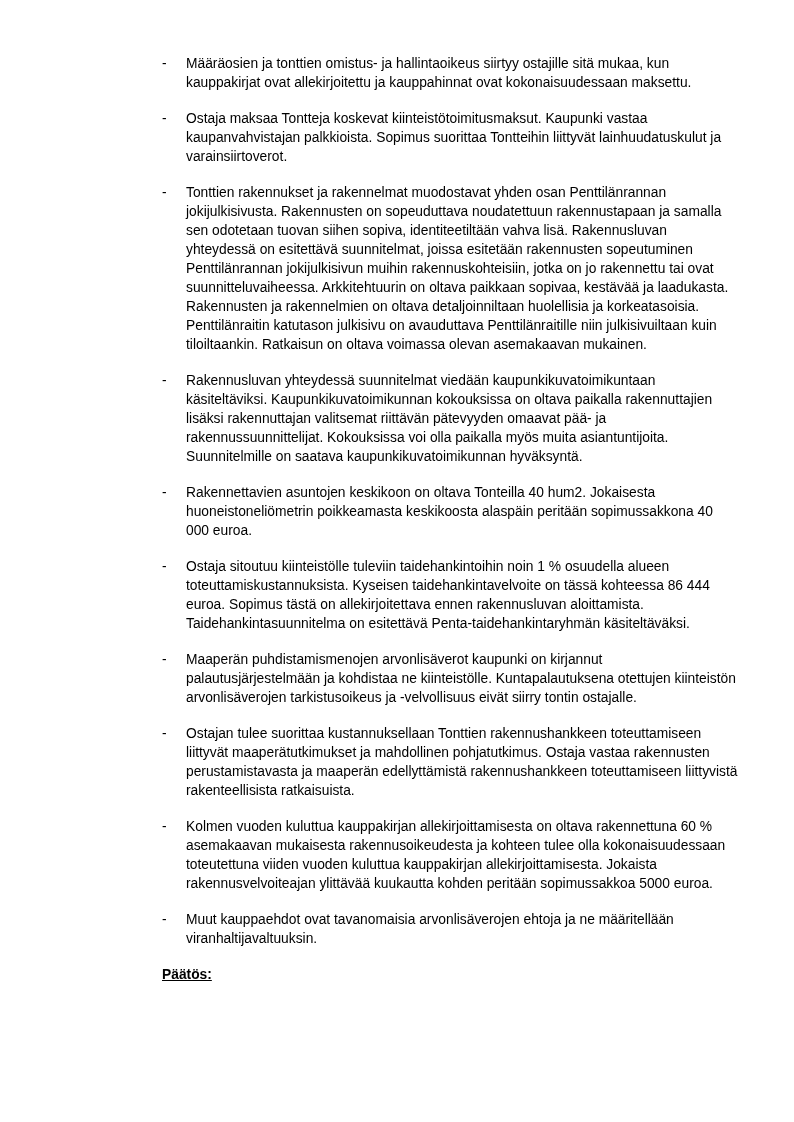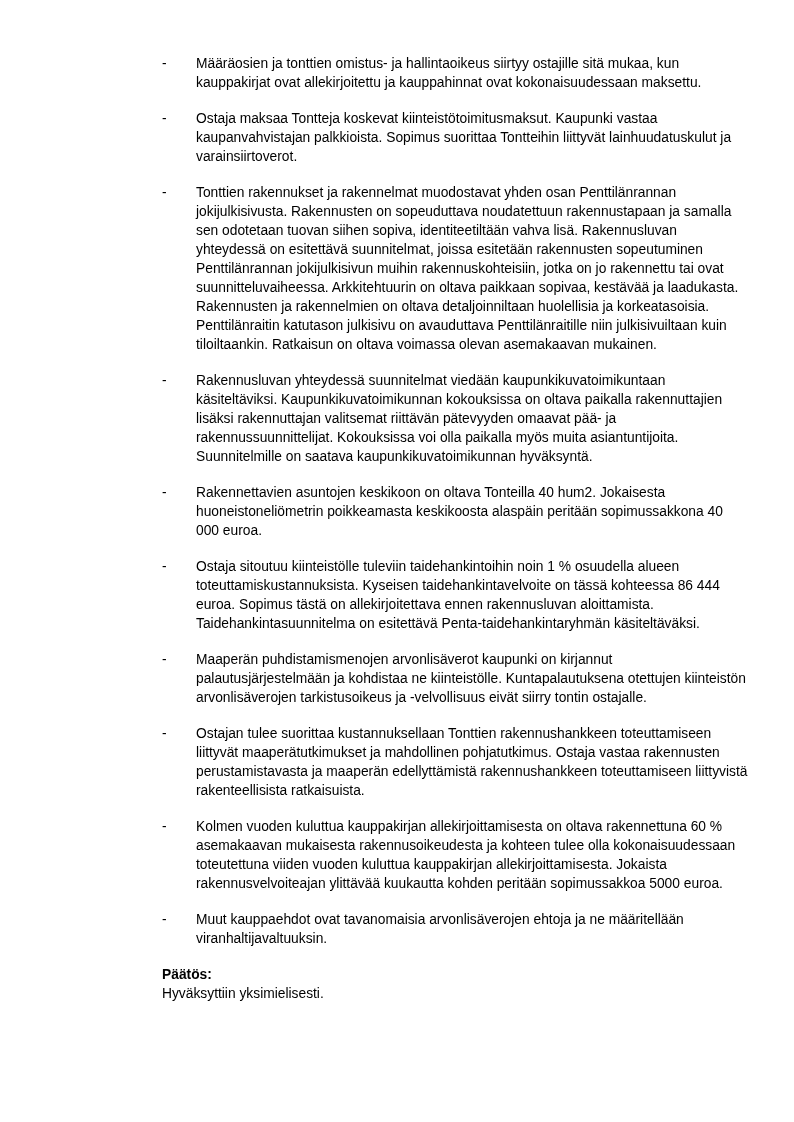--- a/index.html
+++ b/index.html
@@ -29,25 +29,25 @@
       align-items: flex-start;
       margin: 0 0 17px 0;
     }
     .bullet-dash {
       flex: 0 0 24px;
       width: 24px;
     }
     .bullet-text {
       flex: 0 0 552px;
       width: 552px;
-      margin-left: 10px;
     }
     .decision-heading {
       font-weight: bold;
       line-height: 19px;
+      text-decoration: underline;
     }
     .decision-text {
       line-height: 19px;
     }
   </style>
 </head>
 <body>
 
 <div class="page">
   <div class="content">
@@ -97,17 +97,16 @@
       <span class="bullet-text">Kolmen vuoden kuluttua kauppakirjan allekirjoittamisesta on oltava rakennettuna 60 % asemakaavan mukaisesta rakennusoikeudesta ja kohteen tulee olla kokonaisuudessaan toteutettuna viiden vuoden kuluttua kauppakirjan allekirjoittamisesta. Jokaista rakennusvelvoiteajan ylittävää kuukautta kohden peritään sopimussakkoa 5000 euroa.</span>
     </div>
 
     <div class="bullet-row">
       <span class="bullet-dash">-</span>
       <span class="bullet-text">Muut kauppaehdot ovat tavanomaisia arvonlisäverojen ehtoja ja ne määritellään viranhaltijavaltuuksin.</span>
     </div>
 
     <div class="decision">
       <div class="decision-heading">Päätös:</div>
-      <div class="decision-text">Hyväksyttiin yksimielisesti.</div>
     </div>
 
   </div>
 </div>
 
 </body></html>

